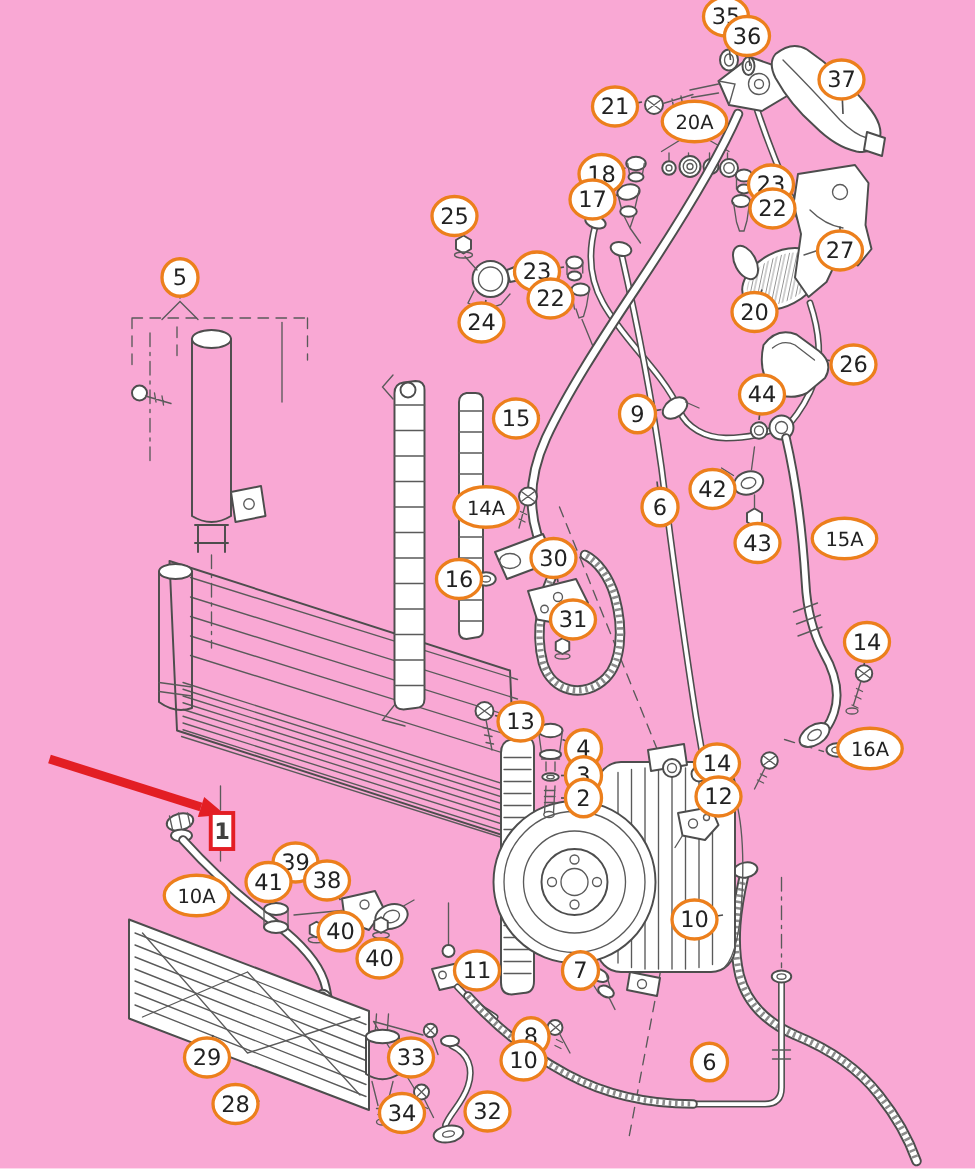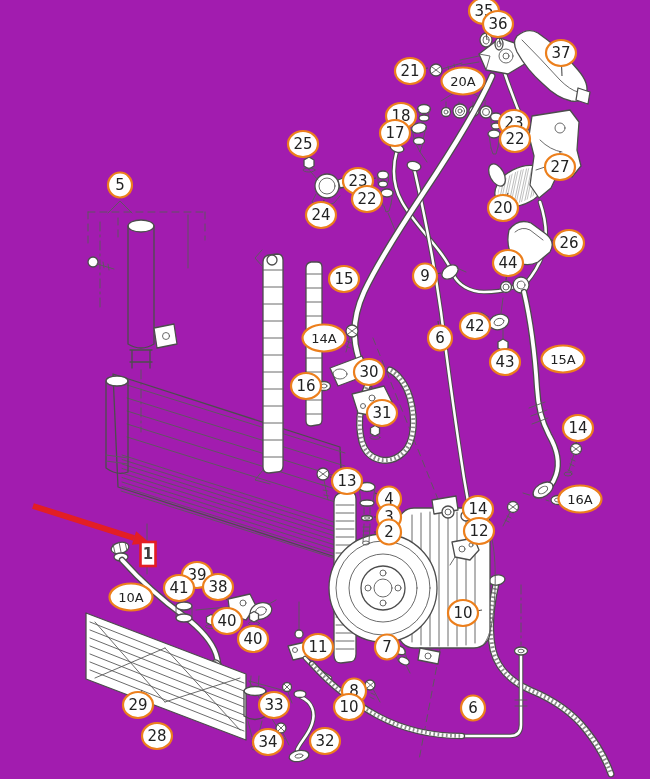--- a/index.html
+++ b/index.html
@@ -1,16 +1,16 @@
 <!DOCTYPE html>
 <html style="--ring: #ec7f1c; --ctext: #222222; --hl: #e31e24;"><head>
 <meta charset="utf-8">
 <style>
   html,body{margin:0;padding:0;background:#ffffff;}
-  .stage{width:650px;height:779px;background:#a21caf;position:relative;overflow:hidden;
+  .stage{width:650px;height:779px;background:#f9a8d4;position:relative;overflow:hidden;
          font-family:"DejaVu Sans",sans-serif;}
   svg{display:block;}
   
   .ln{fill:none;stroke:#4d4d4d;stroke-width:1.3;stroke-linecap:round;stroke-linejoin:round;}
   .lnt{fill:none;stroke:#5a5a5a;stroke-width:0.9;stroke-linecap:round;}
   .fw{fill:#ffffff;stroke:#4d4d4d;stroke-width:1.3;stroke-linejoin:round;}
   .dash{stroke-dasharray:7 5;}
   .dashdot{stroke-dasharray:9 4 2 4;}
   
   .ho{fill:none;stroke:#4d4d4d;stroke-width:7;stroke-linecap:round;}

